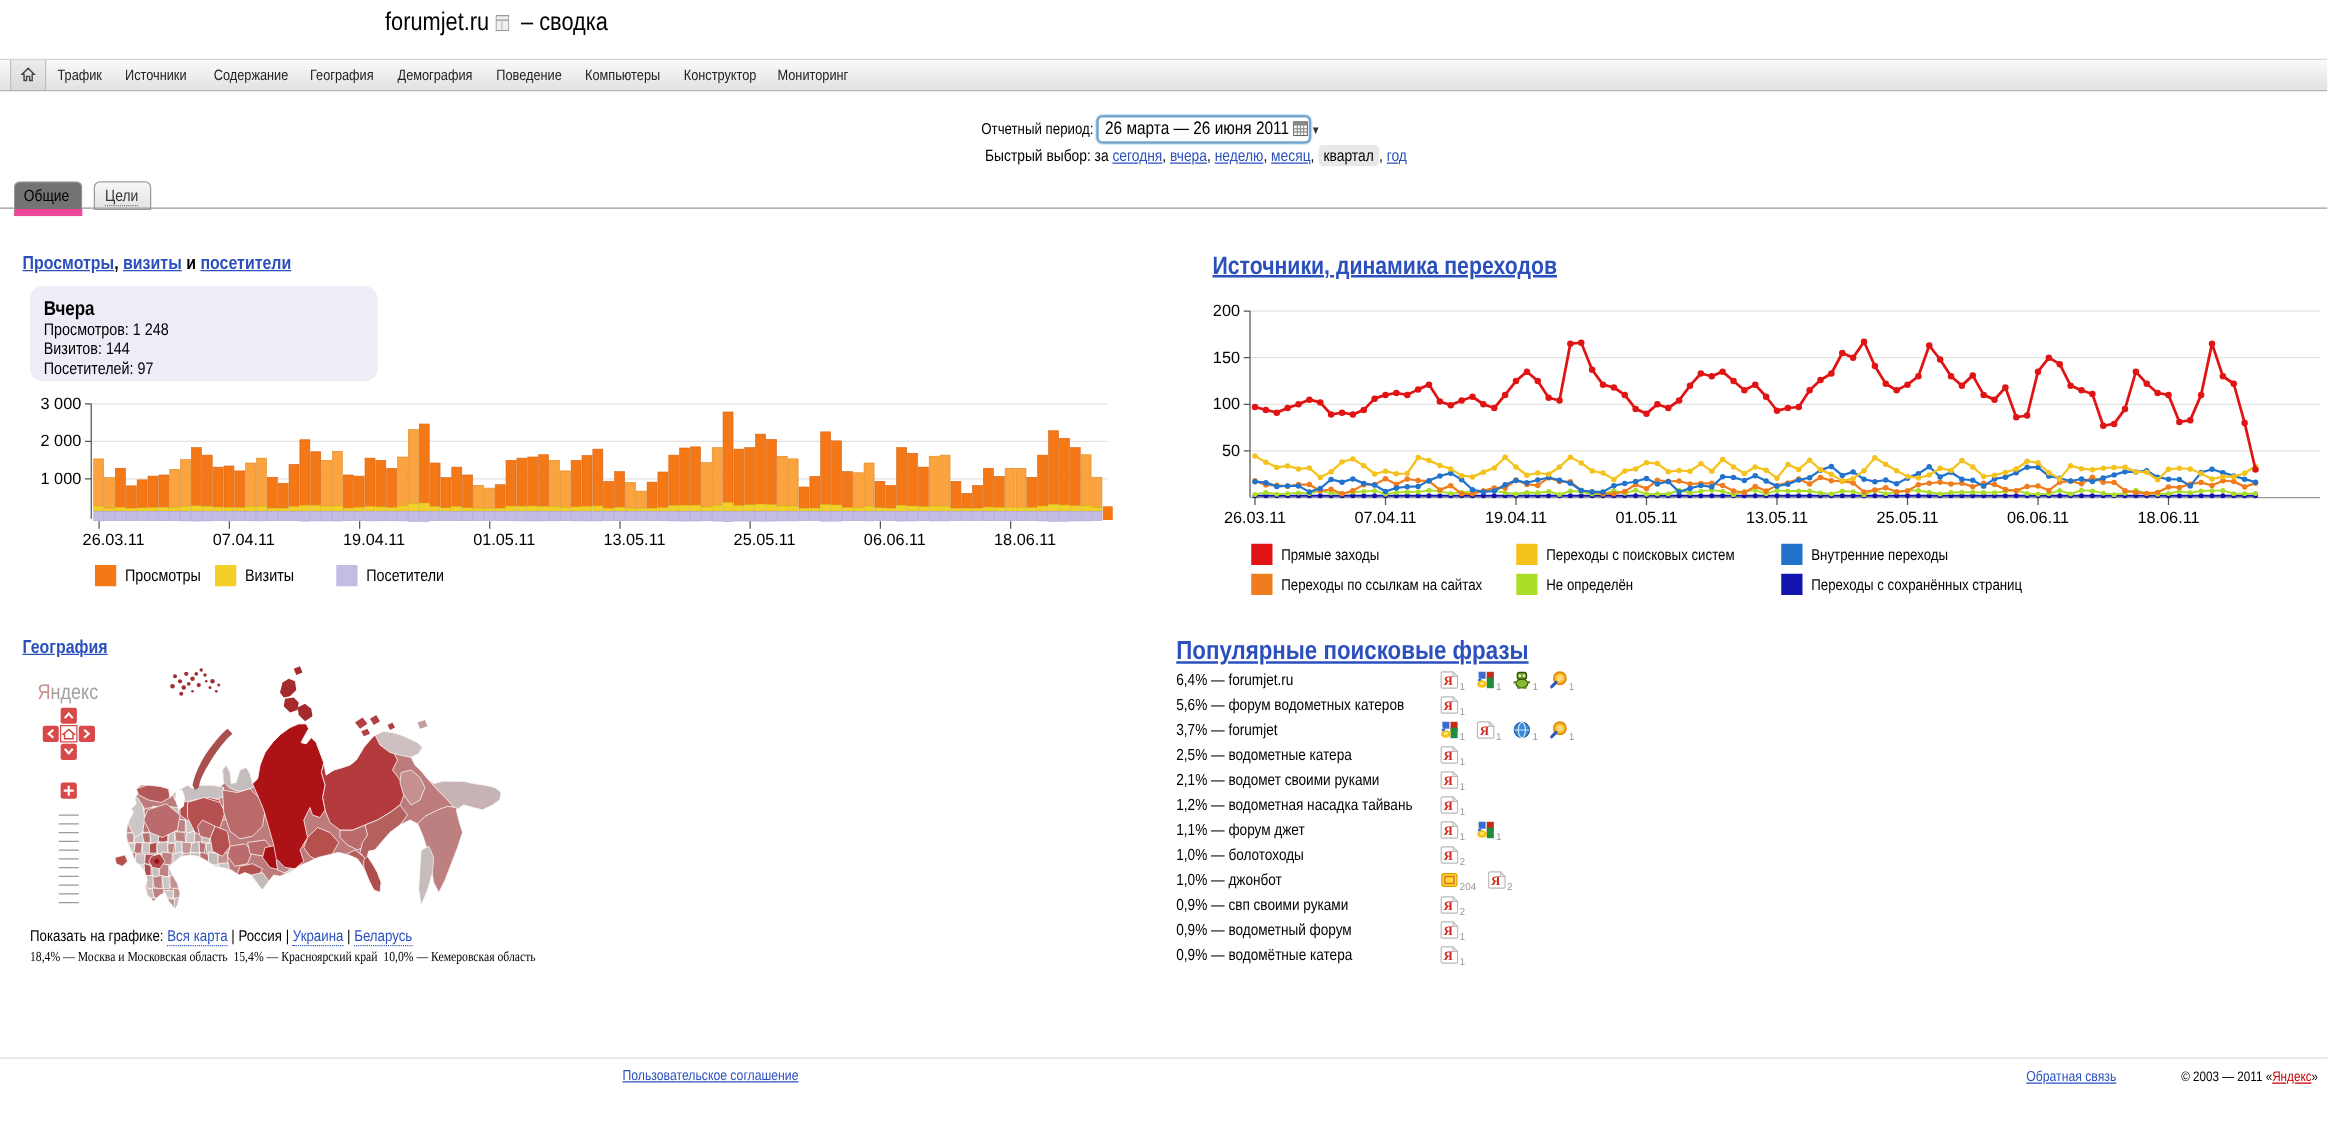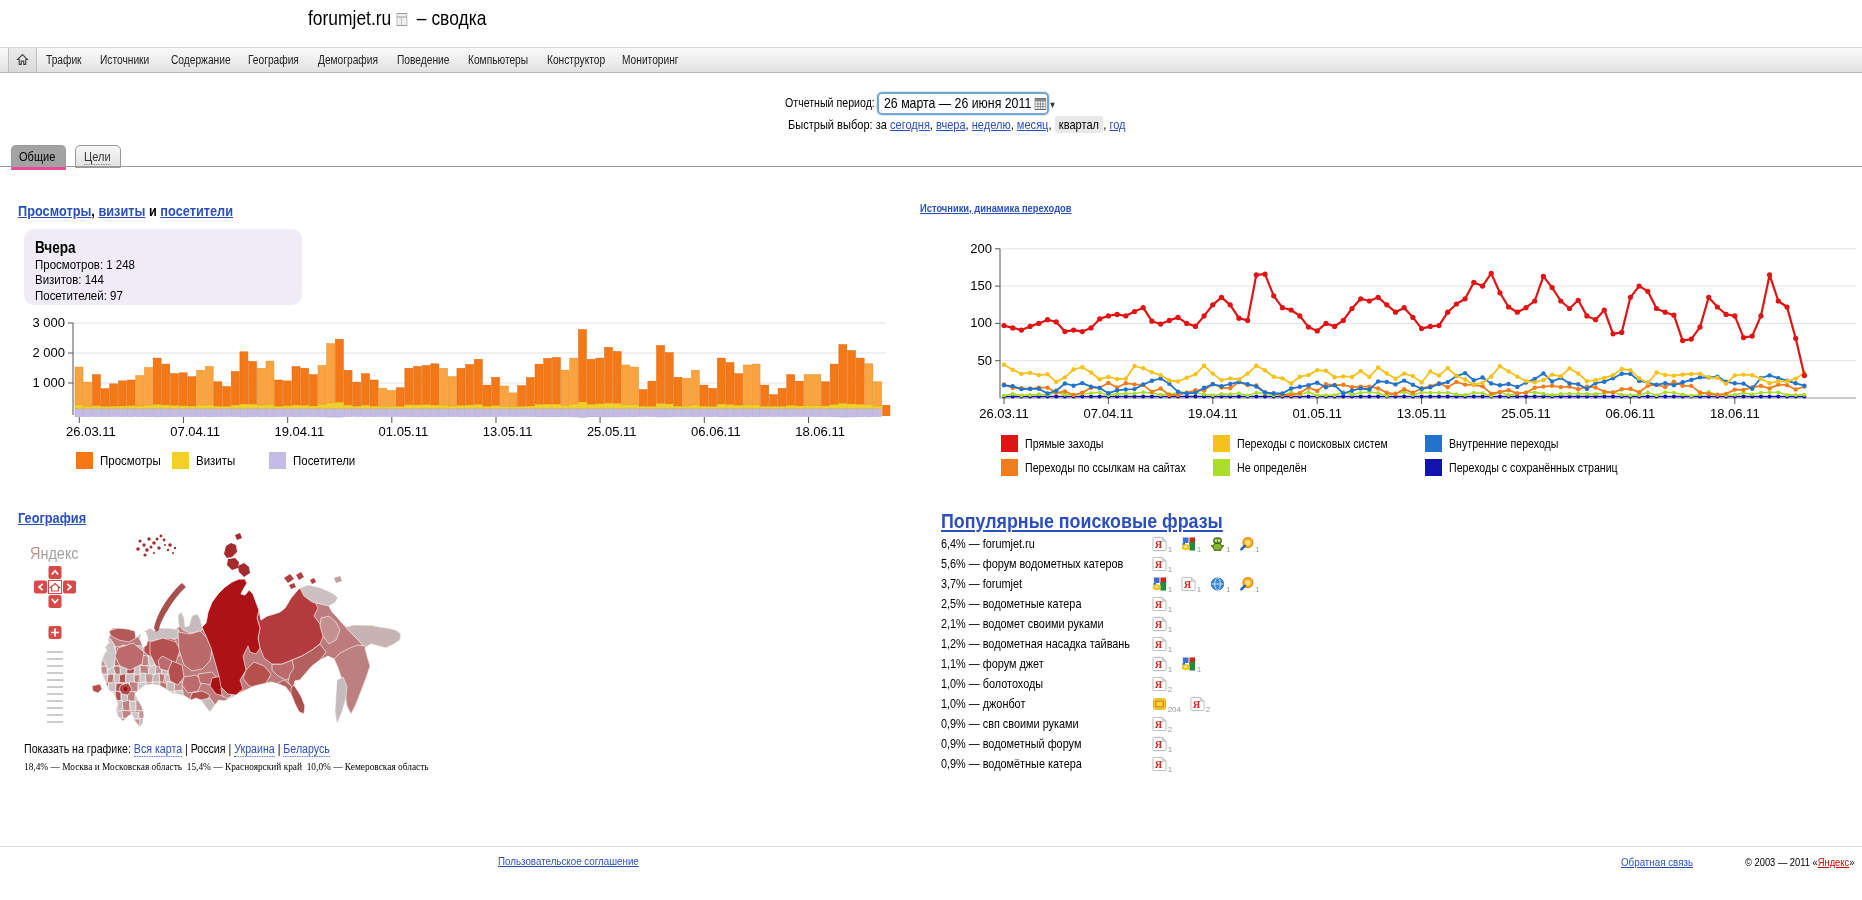--- a/index.html
+++ b/index.html
@@ -49,21 +49,21 @@
           <g stroke="#888">
             <line x1="4" y1="4.5" x2="4" y2="12"></line>
             <line x1="7" y1="4.5" x2="7" y2="12"></line>
             <line x1="10" y1="4.5" x2="10" y2="12"></line>
             <line x1="1" y1="7" x2="13" y2="7"></line>
             <line x1="1" y1="9.5" x2="13" y2="9.5"></line>
           </g>
         </svg><span style="font-size:9px;color:#333">&nbsp;▼</span></span></div>
 <div style="position:absolute;left:788px;top:117px;font-size:13px;white-space:nowrap;"><span class="sx">Быстрый выбор: за <a href="#">сегодня</a>, <a href="#">вчера</a>, <a href="#">неделю</a>, <a href="#">месяц</a>, <span style="background:#e8e8e8;border-radius:4px;padding:1px 5px;">квартал</span>, <a href="#">год</a></span></div>
 
-<div class="tab" style="left:11px;width:53px;background:#a3a3a3;border-bottom:3px solid #ec4899;z-index:2;text-align:center;"><span class="sx" style="margin-left:4px">Общие</span></div>
+<div class="tab" style="left:11px;width:53px;background:#737373;border-bottom:6px solid #ec4899;z-index:2;text-align:center;"><span class="sx" style="margin-left:4px">Общие</span></div>
 <div class="tab" style="left:75px;width:44px;background:linear-gradient(#f7f7f7,#e2e2e2);"><span class="sx" style="margin-left:4px"><a href="#" style="text-decoration:none;color:#333;border-bottom:1px dotted #777;">Цели</a></span></div>
 <div style="position:absolute;left:0;top:166px;width:100%;border-top:1px solid #9a9a9a;"></div>
 
 <div class="hdr" style="position:absolute;left:18px;top:202px;font-size:15px;font-weight:bold;"><span class="sx"><a href="#">Просмотры</a>, <a href="#">визиты</a> и <a href="#">посетители</a></span></div>
 
 <div class="card" style="left:24px;background:#efecf7;"><span class="sx"><b>Вчера</b><br>Просмотров: 1&nbsp;248<br>Визитов: 144<br>Посетителей: 97</span></div>
 
 <svg width="880" height="130" style="position:absolute;left:20px;top:316px">
       <line x1="53" y1="7.0" x2="866" y2="7.0" stroke="#e2e2e2" stroke-width="1"></line>
       <line x1="48" y1="7.0" x2="53" y2="7.0" stroke="#555" stroke-width="1"></line>
@@ -373,21 +373,21 @@
       <text x="800.1" y="120.0" font-size="13" text-anchor="middle" fill="#000">18.06.11</text>
     </svg>
 
 <div style="position:absolute;left:76px;top:452px;font-size:13.5px;">
 <span class="lsw" style="background:#f57817;"></span><span class="sx">Просмотры</span></div>
 <div style="position:absolute;left:172px;top:452px;font-size:13.5px;">
 <span class="lsw" style="background:#f2d028;"></span><span class="sx">Визиты</span></div>
 <div style="position:absolute;left:269px;top:452px;font-size:13.5px;">
 <span class="lsw" style="background:#c5bce6;"></span><span class="sx">Посетители</span></div>
 
-<div class="hdr" style="position:absolute;left:920px;top:202px;font-size:11px;font-weight:bold;"><span class="sx"><a href="#">Источники, динамика переходов</a></span></div>
+<div class="hdr" style="position:absolute;left:970px;top:202px;font-size:20px;font-weight:bold;"><span class="sx"><a href="#">Источники, динамика переходов</a></span></div>
 
 <svg width="922" height="190" style="position:absolute;left:940px;top:235px">
       <line x1="60" y1="13.8" x2="916" y2="13.8" stroke="#e2e2e2" stroke-width="1"></line>
       <line x1="55" y1="13.8" x2="60" y2="13.8" stroke="#555" stroke-width="1"></line>
       <text x="52" y="17.8" font-size="13" text-anchor="end" fill="#000">200</text>
       <line x1="60" y1="51.1" x2="916" y2="51.1" stroke="#e2e2e2" stroke-width="1"></line>
       <line x1="55" y1="51.1" x2="60" y2="51.1" stroke="#555" stroke-width="1"></line>
       <text x="52" y="55.1" font-size="13" text-anchor="end" fill="#000">150</text>
       <line x1="60" y1="88.4" x2="916" y2="88.4" stroke="#e2e2e2" stroke-width="1"></line>
       <line x1="55" y1="88.4" x2="60" y2="88.4" stroke="#555" stroke-width="1"></line>

